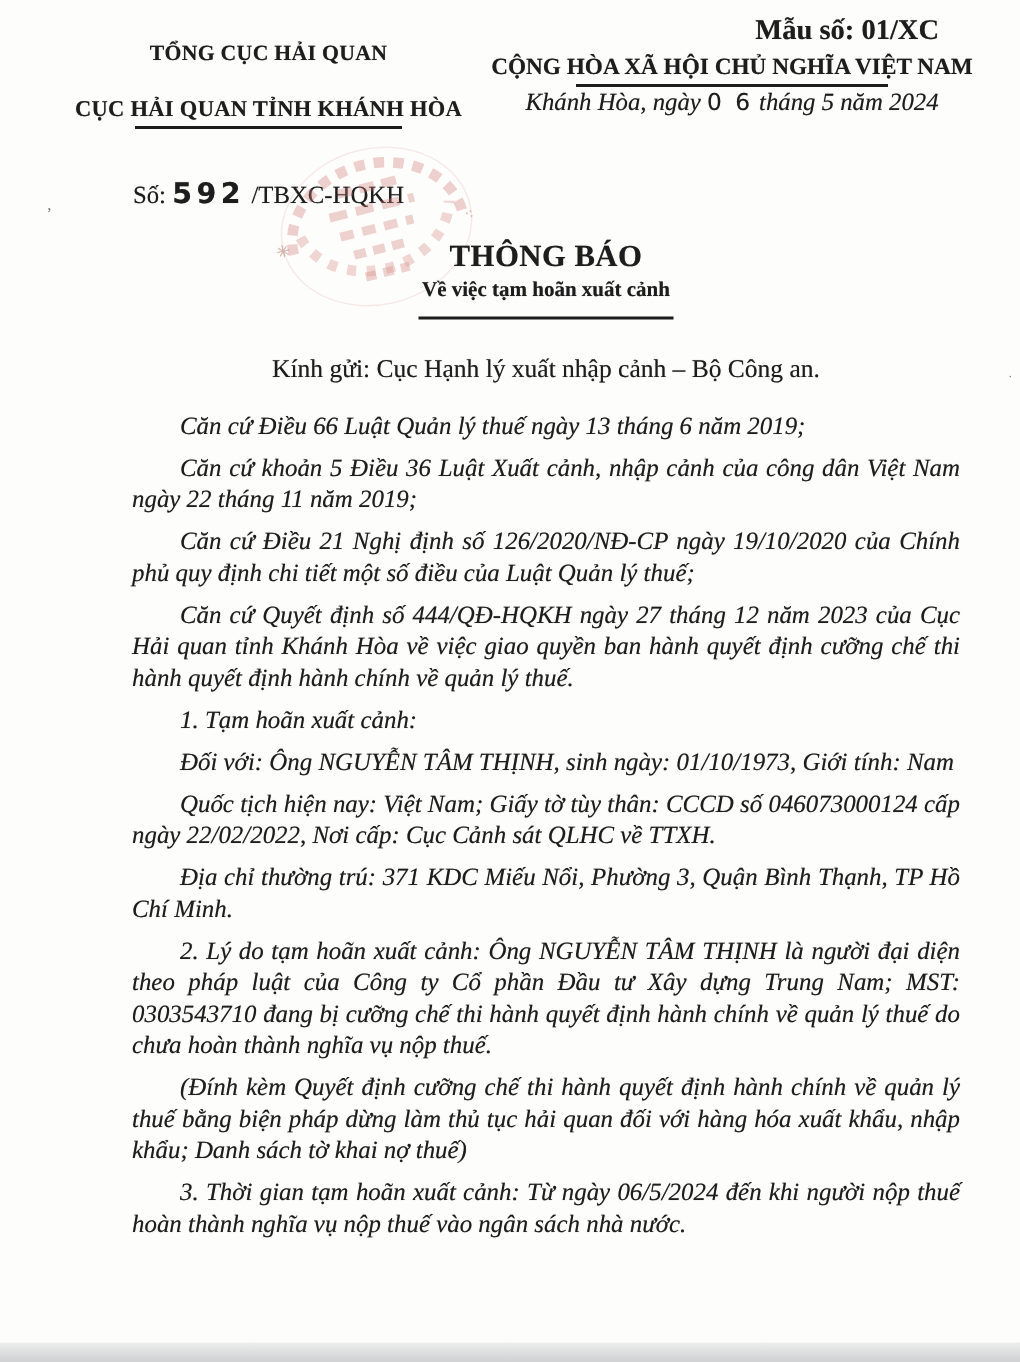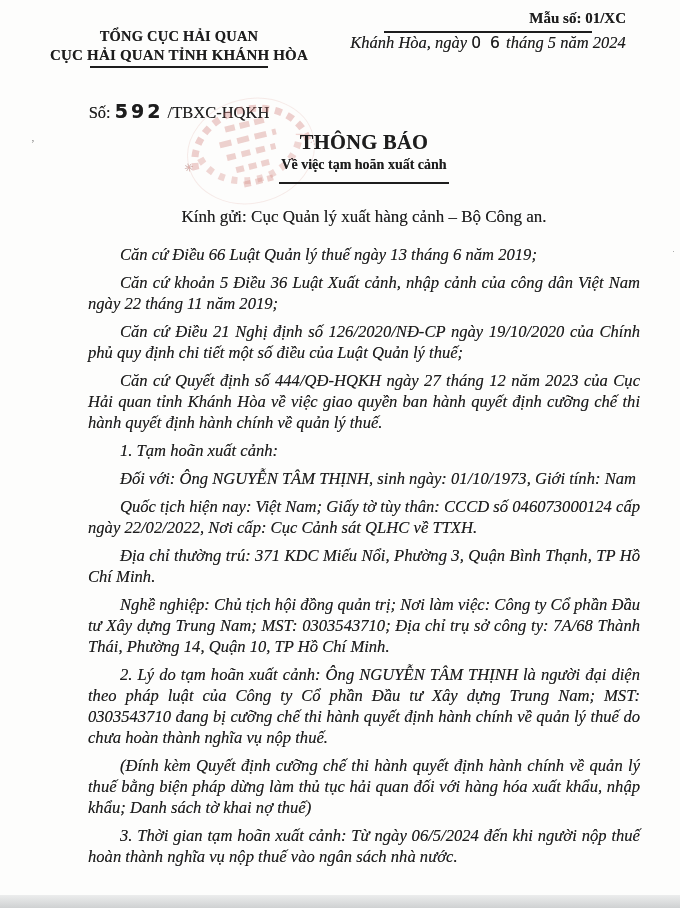--- a/index.html
+++ b/index.html
@@ -9,41 +9,41 @@
     background:#fdfdfc;color:#1d1d1d;
     font-family:"Liberation Serif", serif;
     -webkit-font-smoothing:antialiased;
   }
   .page *{text-shadow:0 0 .5px rgba(20,20,20,.55);}
 
   
   .header{display:flex;padding-top:10px;}
   .header-left{width:318px;padding-left:40px;box-sizing:border-box;text-align:center;padding-top:18px;}
   .header-right{flex:1;text-align:center;padding-right:22px;}
-  .form-number{font-weight:700;font-size:15px;text-align:right;padding-right:32px;margin-bottom:4px;}
+  .form-number{font-weight:700;font-size:19px;text-align:right;padding-right:32px;margin-bottom:4px;}
   .org-parent{font-weight:700;font-size:14.5px;letter-spacing:.2px;}
-  .org-name{font-weight:700;font-size:15px;letter-spacing:.2px;margin-top:2px;}
+  .org-name{font-weight:700;font-size:15px;letter-spacing:.2px;margin-top:20px;}
   .country{font-weight:700;font-size:15.5px;}
   .motto{font-weight:700;font-size:15.5px;margin-top:4px;}
   .rule{background:#1d1d1d;height:1.5px;margin:2px auto 0;}
   .rule-org{width:178px;}
   .rule-motto{width:208px;}
   .doc-no{margin-top:32px;font-size:16.5px;}
   .date-line{font-size:16.5px;font-style:italic;}
   .stamped{font-family:"DejaVu Sans", sans-serif;font-style:normal;}
   .stamp-num{font-size:19px;font-weight:600;letter-spacing:3px;}
   .stamp-day{font-size:15.5px;font-weight:500;letter-spacing:2px;}
 
   
   .stamp{position:absolute;left:176px;top:90px;width:150px;height:122px;
          opacity:.85;transform:rotate(-14deg);pointer-events:none;}
 
   
   .content{margin-left:88px;width:552px;}
-  .title-block{text-align:center;margin-top:8px;position:relative;}
+  .title-block{text-align:center;margin-top:20px;position:relative;}
   .doc-title{font-weight:700;font-size:20.5px;letter-spacing:.3px;}
   .doc-subtitle{font-weight:700;font-size:14px;margin-top:3px;}
   .rule-title{width:170px;height:2px;background:#1d1d1d;margin:9px auto 0;}
   .recipient{text-align:center;margin-top:23px;font-size:17px;}
 
   
   .doc-body{margin-top:17px;}
   .para{margin:0 0 7px 0;font-size:16.6px;line-height:21px;
         text-align:justify;text-indent:32px;font-style:italic;}
   .para.italic{}
@@ -82,49 +82,49 @@
       <div class="org-name">CỤC HẢI QUAN TỈNH KHÁNH HÒA</div>
       <div class="rule rule-org"></div>
       <div class="doc-no">
         <span>Số:</span>
         <span class="stamped stamp-num">592</span>
         <span>/TBXC-HQKH</span>
       </div>
     </div>
     <div class="header-right">
       <div class="form-number">Mẫu số: 01/XC</div>
+      <div class="country">CỘNG HÒA XÃ HỘI CHỦ NGHĨA VIỆT NAM</div>
       <div class="rule rule-motto"></div>
       <div class="date-line">
         <span>Khánh Hòa, ngày</span>
         <span class="stamped stamp-day">0 6</span>
         <span>tháng 5 năm 2024</span>
       </div>
     </div>
   </div>
 
   <div class="content">
 
     <div class="title-block">
       <div class="doc-title">THÔNG BÁO</div>
       <div class="doc-subtitle">Về việc tạm hoãn xuất cảnh</div>
       <div class="rule-title"></div>
     </div>
 
-    <div class="recipient">Kính gửi: Cục Quản lý xuất hàng cảnh – Bộ Công an.</div>
+    <div class="recipient">Kính gửi: Cục Hạnh lý xuất nhập cảnh – Bộ Công an.</div>
 
     <div class="doc-body">
         <p class="para">Căn cứ Điều 66 Luật Quản lý thuế ngày 13 tháng 6 năm 2019;</p>
         <p class="para">Căn cứ khoản 5 Điều 36 Luật Xuất cảnh, nhập cảnh của công dân Việt Nam ngày 22 tháng 11 năm 2019;</p>
         <p class="para">Căn cứ Điều 21 Nghị định số 126/2020/NĐ-CP ngày 19/10/2020 của Chính phủ quy định chi tiết một số điều của Luật Quản lý thuế;</p>
         <p class="para">Căn cứ Quyết định số 444/QĐ-HQKH ngày 27 tháng 12 năm 2023 của Cục Hải quan tỉnh Khánh Hòa về việc giao quyền ban hành quyết định cưỡng chế thi hành quyết định hành chính về quản lý thuế.</p>
         <p class="para">1. Tạm hoãn xuất cảnh:</p>
         <p class="para">Đối với: Ông NGUYỄN TÂM THỊNH, sinh ngày: 01/10/1973, Giới tính: Nam</p>
         <p class="para">Quốc tịch hiện nay: Việt Nam; Giấy tờ tùy thân: CCCD số 046073000124 cấp ngày 22/02/2022, Nơi cấp: Cục Cảnh sát QLHC về TTXH.</p>
         <p class="para">Địa chỉ thường trú: 371 KDC Miếu Nổi, Phường 3, Quận Bình Thạnh, TP Hồ Chí Minh.</p>
-        <p class="para">Nghề nghiệp: Chủ tịch hội đồng quản trị; Nơi làm việc: Công ty Cổ phần Đầu tư Xây dựng Trung Nam; MST: 0303543710; Địa chỉ trụ sở công ty: 7A/68 Thành Thái, Phường 14, Quận 10, TP Hồ Chí Minh.</p>
         <p class="para">2. Lý do tạm hoãn xuất cảnh: Ông NGUYỄN TÂM THỊNH là người đại diện theo pháp luật của Công ty Cổ phần Đầu tư Xây dựng Trung Nam; MST: 0303543710 đang bị cưỡng chế thi hành quyết định hành chính về quản lý thuế do chưa hoàn thành nghĩa vụ nộp thuế.</p>
         <p class="para italic">(Đính kèm Quyết định cưỡng chế thi hành quyết định hành chính về quản lý thuế bằng biện pháp dừng làm thủ tục hải quan đối với hàng hóa xuất khẩu, nhập khẩu; Danh sách tờ khai nợ thuế)</p>
         <p class="para">3. Thời gian tạm hoãn xuất cảnh: Từ ngày 06/5/2024 đến khi người nộp thuế hoàn thành nghĩa vụ nộp thuế vào ngân sách nhà nước.</p>
       </div>
   </div>
 
   <div class="speck-quote">’</div>
   <div class="speck-dot">·</div>
   <div class="bottom-strip"></div>
 </div>

